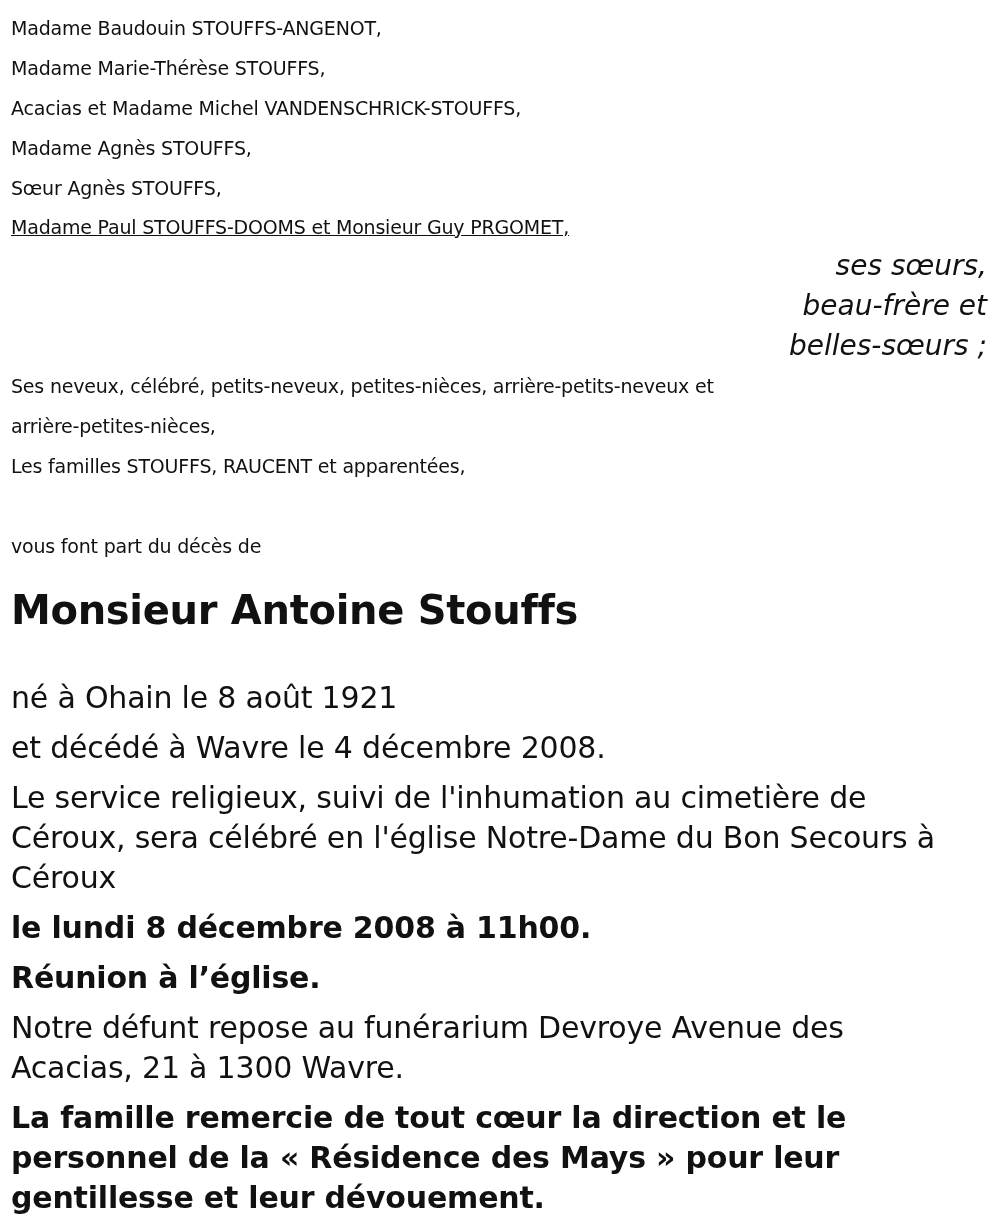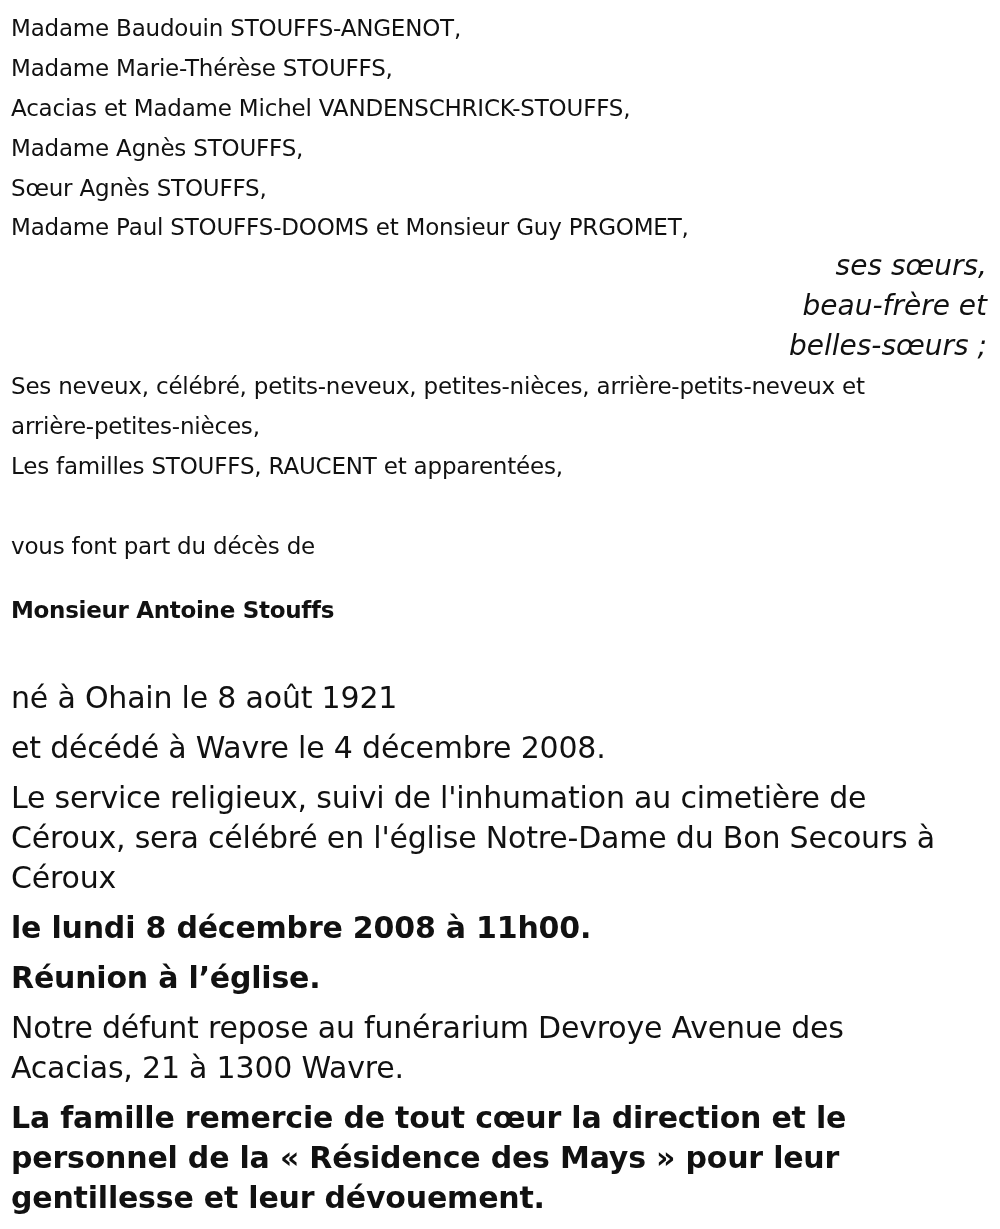--- a/index.html
+++ b/index.html
@@ -2,39 +2,39 @@
 <html><head>
 <meta charset="utf-8">
 <style>
   html, body { margin: 0; padding: 0; background: #ffffff; }
   body {
     width: 1000px; height: 1229px; overflow: hidden;
     font-family: "DejaVu Sans", sans-serif;
     color: #111111;
   }
   .page { position: relative; padding: 8px 11px 0 11px; }
-  .line { font-size: 23px; line-height: 40px; white-space: nowrap; letter-spacing: -0.2px; }
+  .line { font-size: 19px; line-height: 40px; white-space: nowrap; letter-spacing: -0.2px; }
   .right { text-align: right; font-style: italic; font-size: 28px; line-height: 40px; padding-right: 2px; }
   .wrap { white-space: normal; }
   .spacer { height: 40px; }
-  .name { font-size: 23px; font-weight: bold; line-height: 40px; margin: 24px 0 48px 0; letter-spacing: -0.3px; }
+  .name { font-size: 40px; font-weight: bold; line-height: 40px; margin: 24px 0 48px 0; letter-spacing: -0.3px; }
   .p { font-size: 30px; line-height: 40px; margin: 0 0 10px 0; letter-spacing: -0.2px; }
   .bold { font-weight: bold; }
 </style>
 </head>
 <body>
 
 <div class="page">
   <div>
     <div class="line">Madame Baudouin STOUFFS-ANGENOT,</div>
     <div class="line">Madame Marie-Thérèse STOUFFS,</div>
     <div class="line">Acacias et Madame Michel VANDENSCHRICK-STOUFFS,</div>
     <div class="line">Madame Agnès STOUFFS,</div>
     <div class="line">Sœur Agnès STOUFFS,</div>
-    <div class="line" style="line-height:38px;">Madame Paul STOUFFS-DOOMS et Monsieur Guy PRGOMET,</div>
+    <div class="line" style="line-height:38px;text-decoration:underline;">Madame Paul STOUFFS-DOOMS et Monsieur Guy PRGOMET,</div>
   </div>
   <div>
     <div class="right">ses sœurs,</div>
     <div class="right">beau-frère et</div>
     <div class="right">belles-sœurs ;</div>
   </div>
   <div>
     <div class="line">Ses neveux, célébré, petits-neveux, petites-nièces, arrière-petits-neveux et</div>
     <div class="line">arrière-petites-nièces,</div>
     <div class="line">Les familles STOUFFS, RAUCENT et apparentées,</div>

